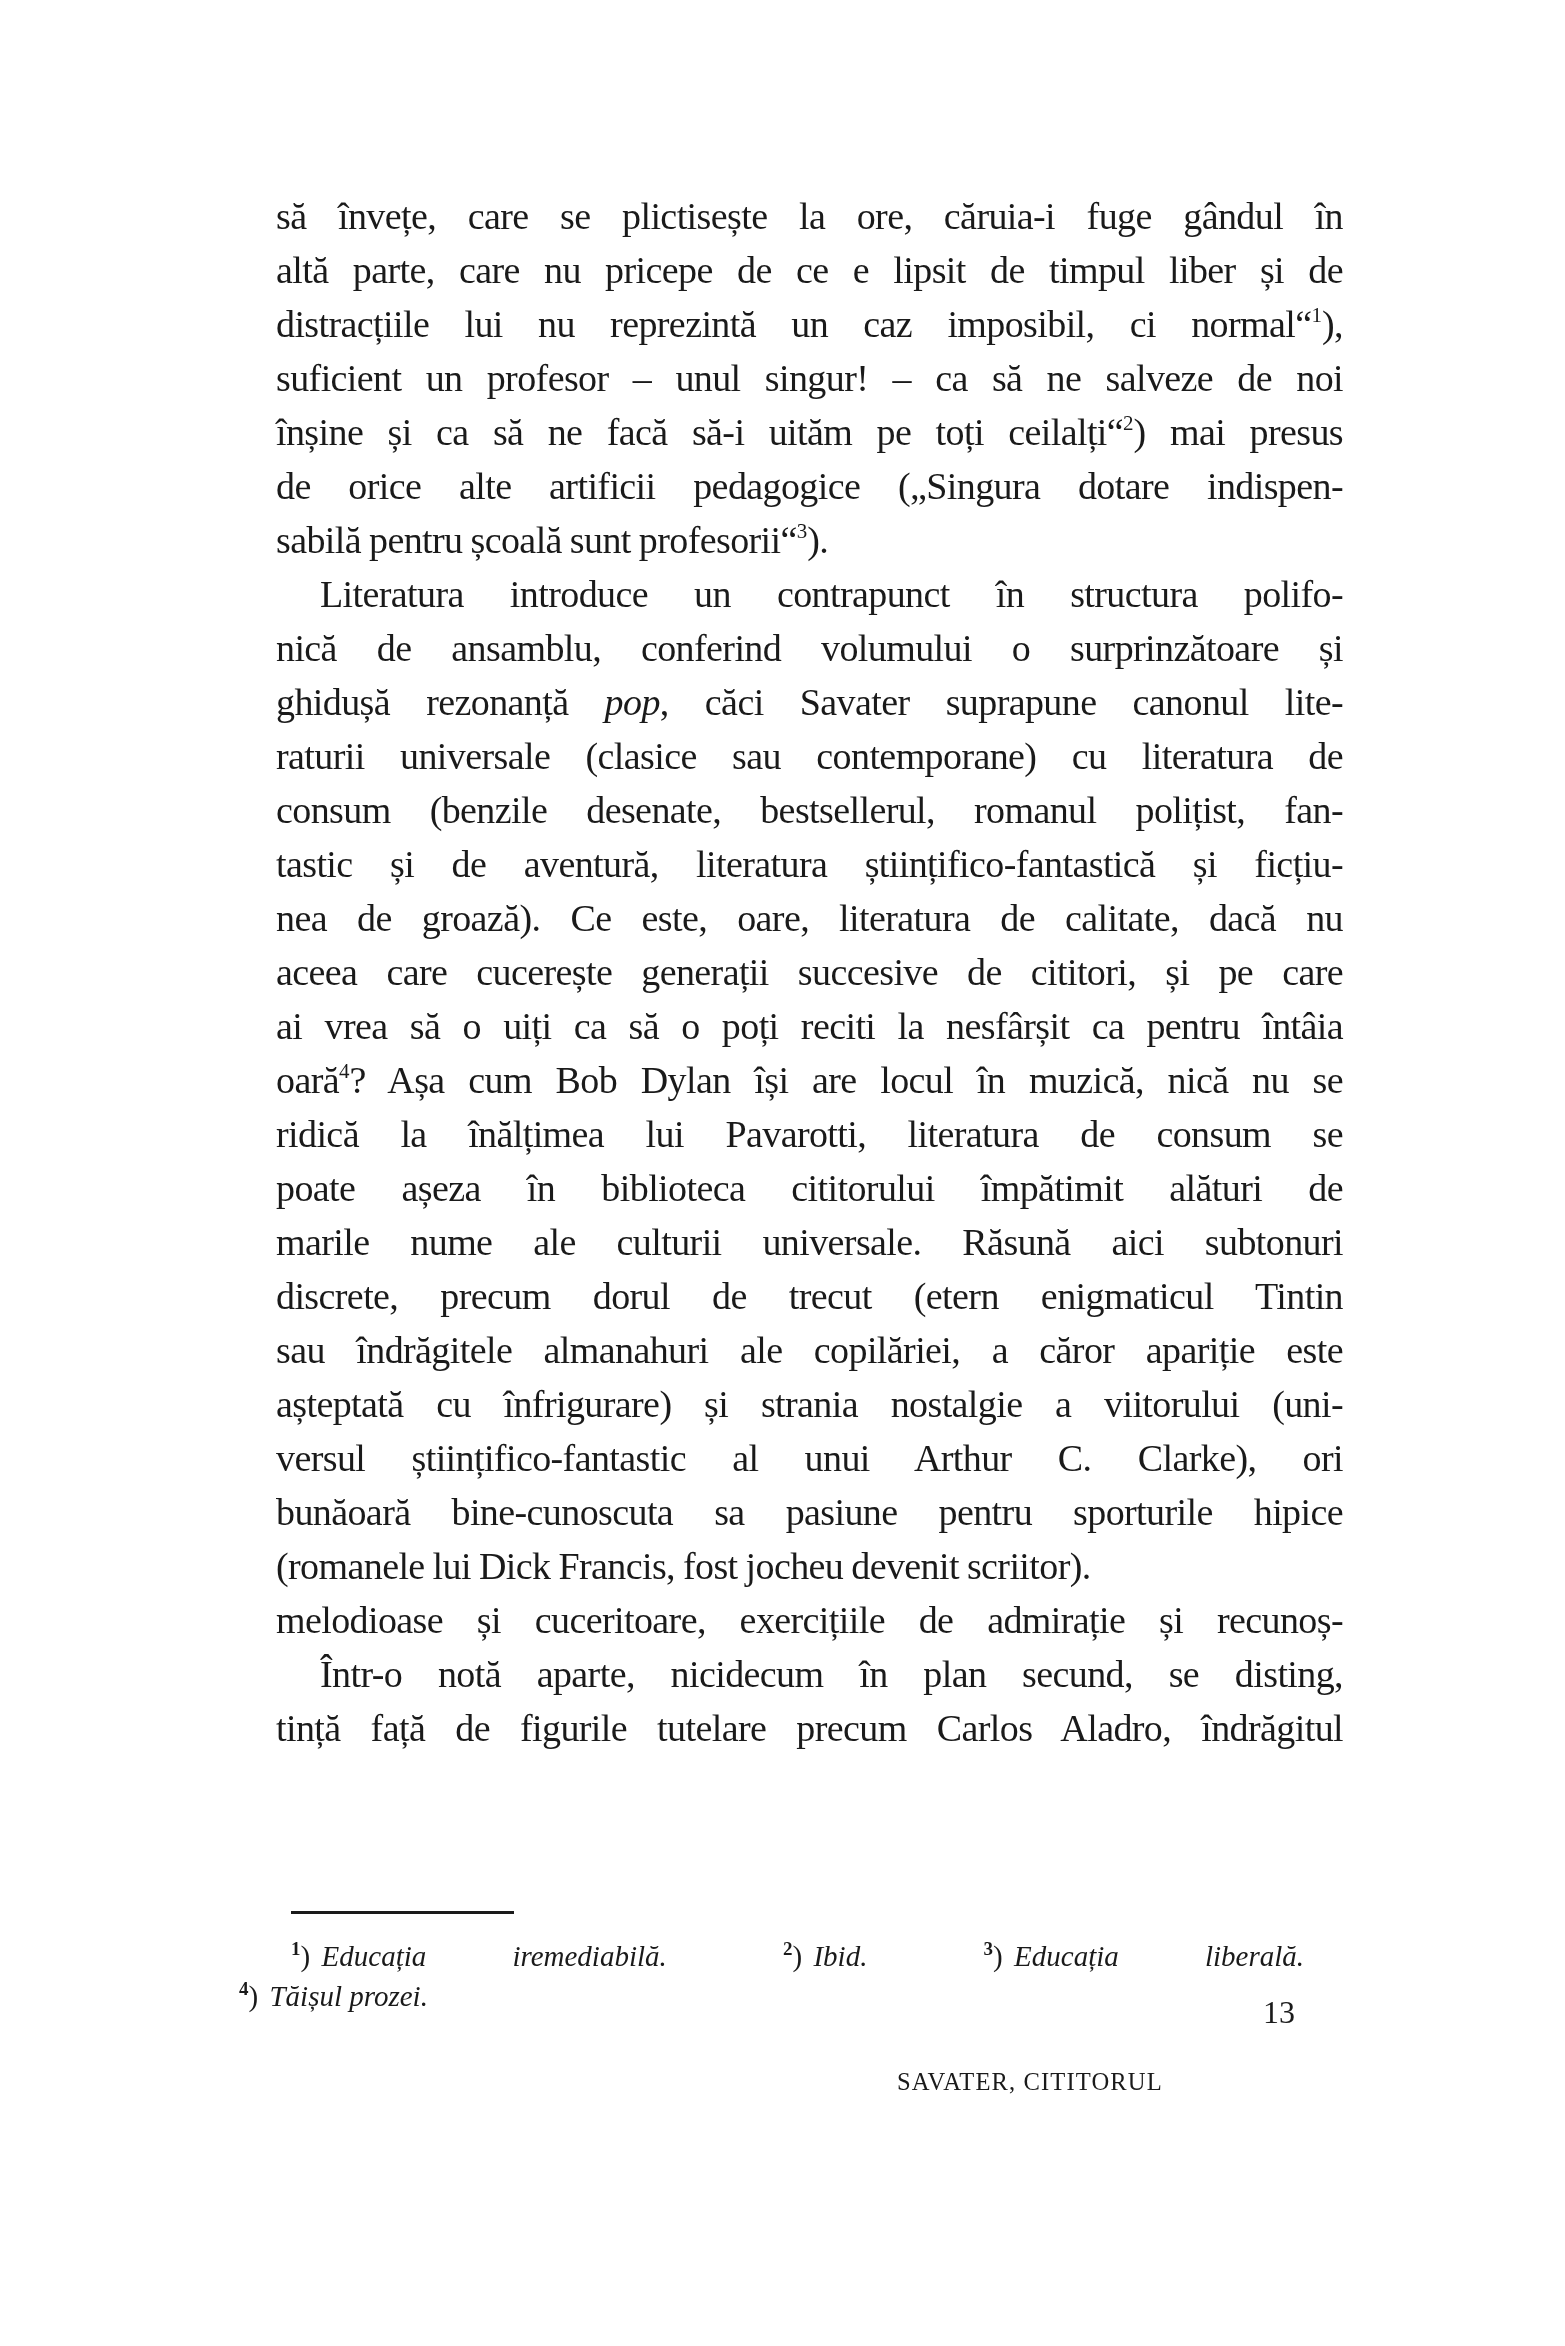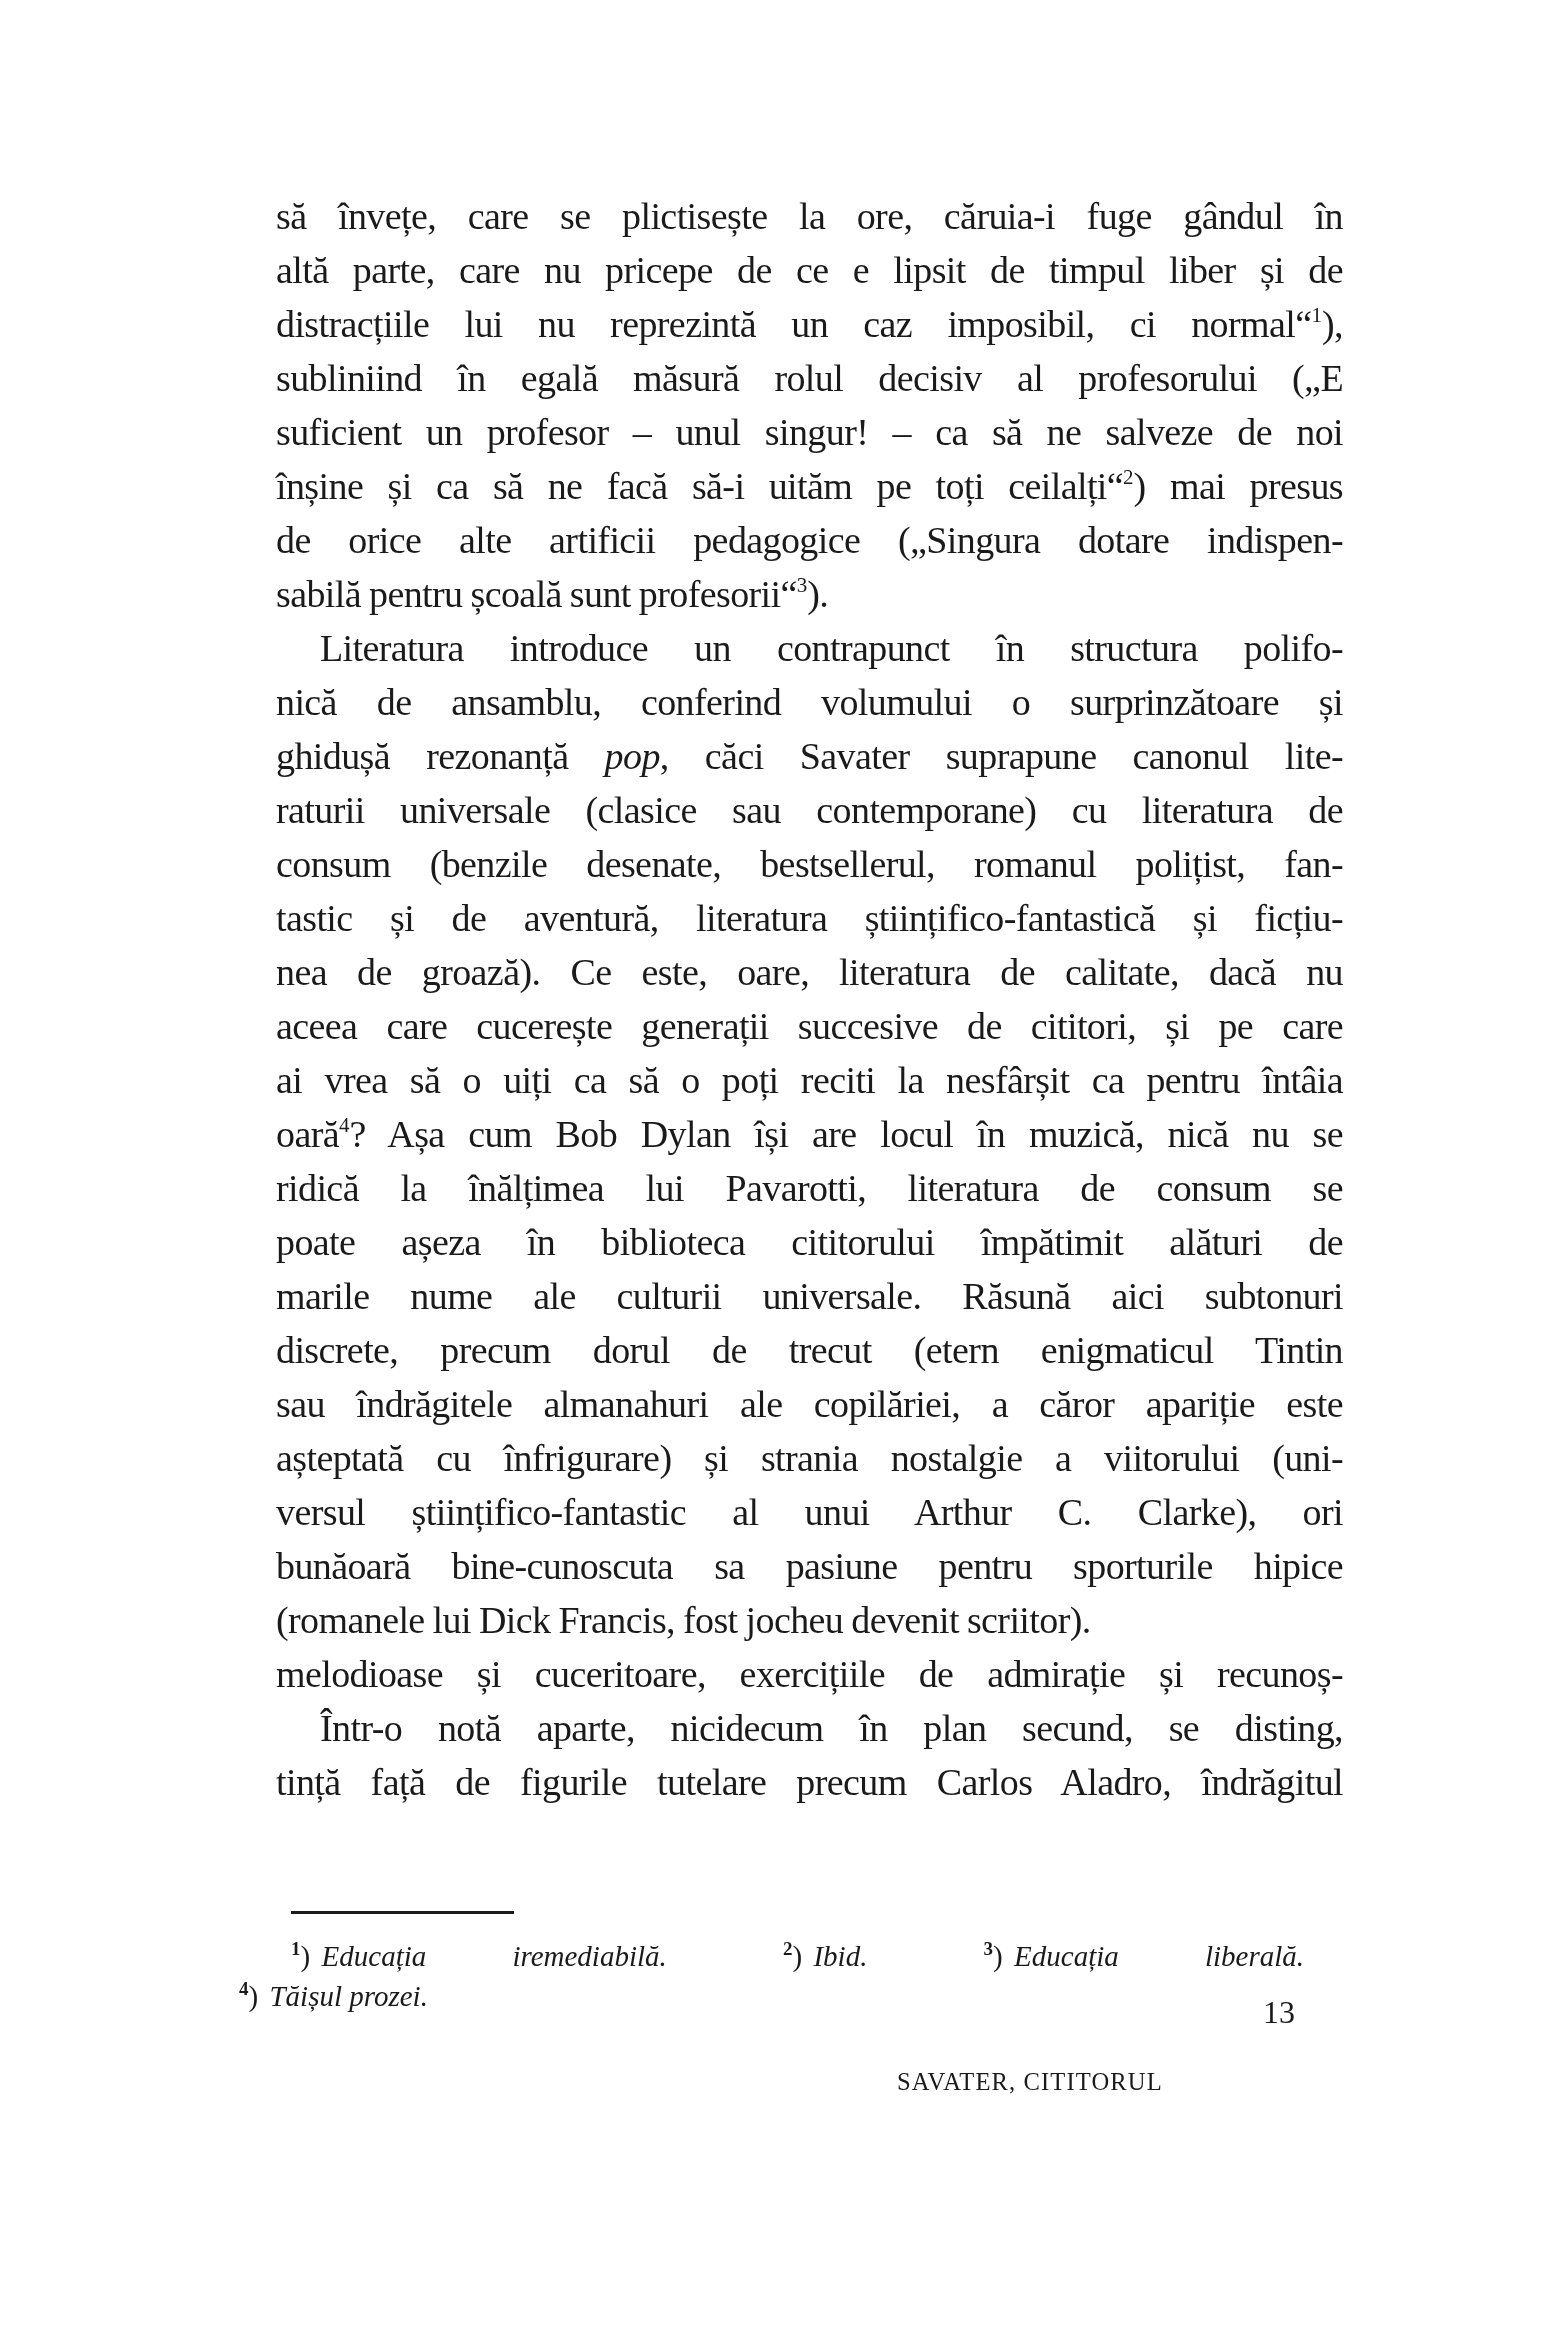--- a/index.html
+++ b/index.html
@@ -137,23 +137,20 @@
       <span class="line">
           <span class="inner">să învețe, care se plictisește la ore, căruia-i fuge gândul în</span>
         </span>
       <span class="line">
           <span class="inner">altă parte, care nu pricepe de ce e lipsit de timpul liber și de</span>
         </span>
       <span class="line">
           <span class="inner"><span>distracțiile lui nu reprezintă un caz imposibil, ci normal“</span><sup class="fnref">1</sup><span>),</span></span>
         </span>
       <span class="line">
-          <span class="inner">subliniind în egală măsură rolul decisiv al profesorului („E</span>
-        </span>
-      <span class="line">
           <span class="inner">suficient un profesor – unul singur! – ca să ne salveze de noi</span>
         </span>
       <span class="line">
           <span class="inner"><span>înșine și ca să ne facă să-i uităm pe toți ceilalți“</span><sup class="fnref">2</sup><span>) mai presus</span></span>
         </span>
       <span class="line">
           <span class="inner">de orice alte artificii pedagogice („Singura dotare indispen-</span>
         </span>
       <span class="line last">
           <span class="inner"><span>sabilă pentru școală sunt profesorii“</span><sup class="fnref">3</sup><span>).</span></span>

